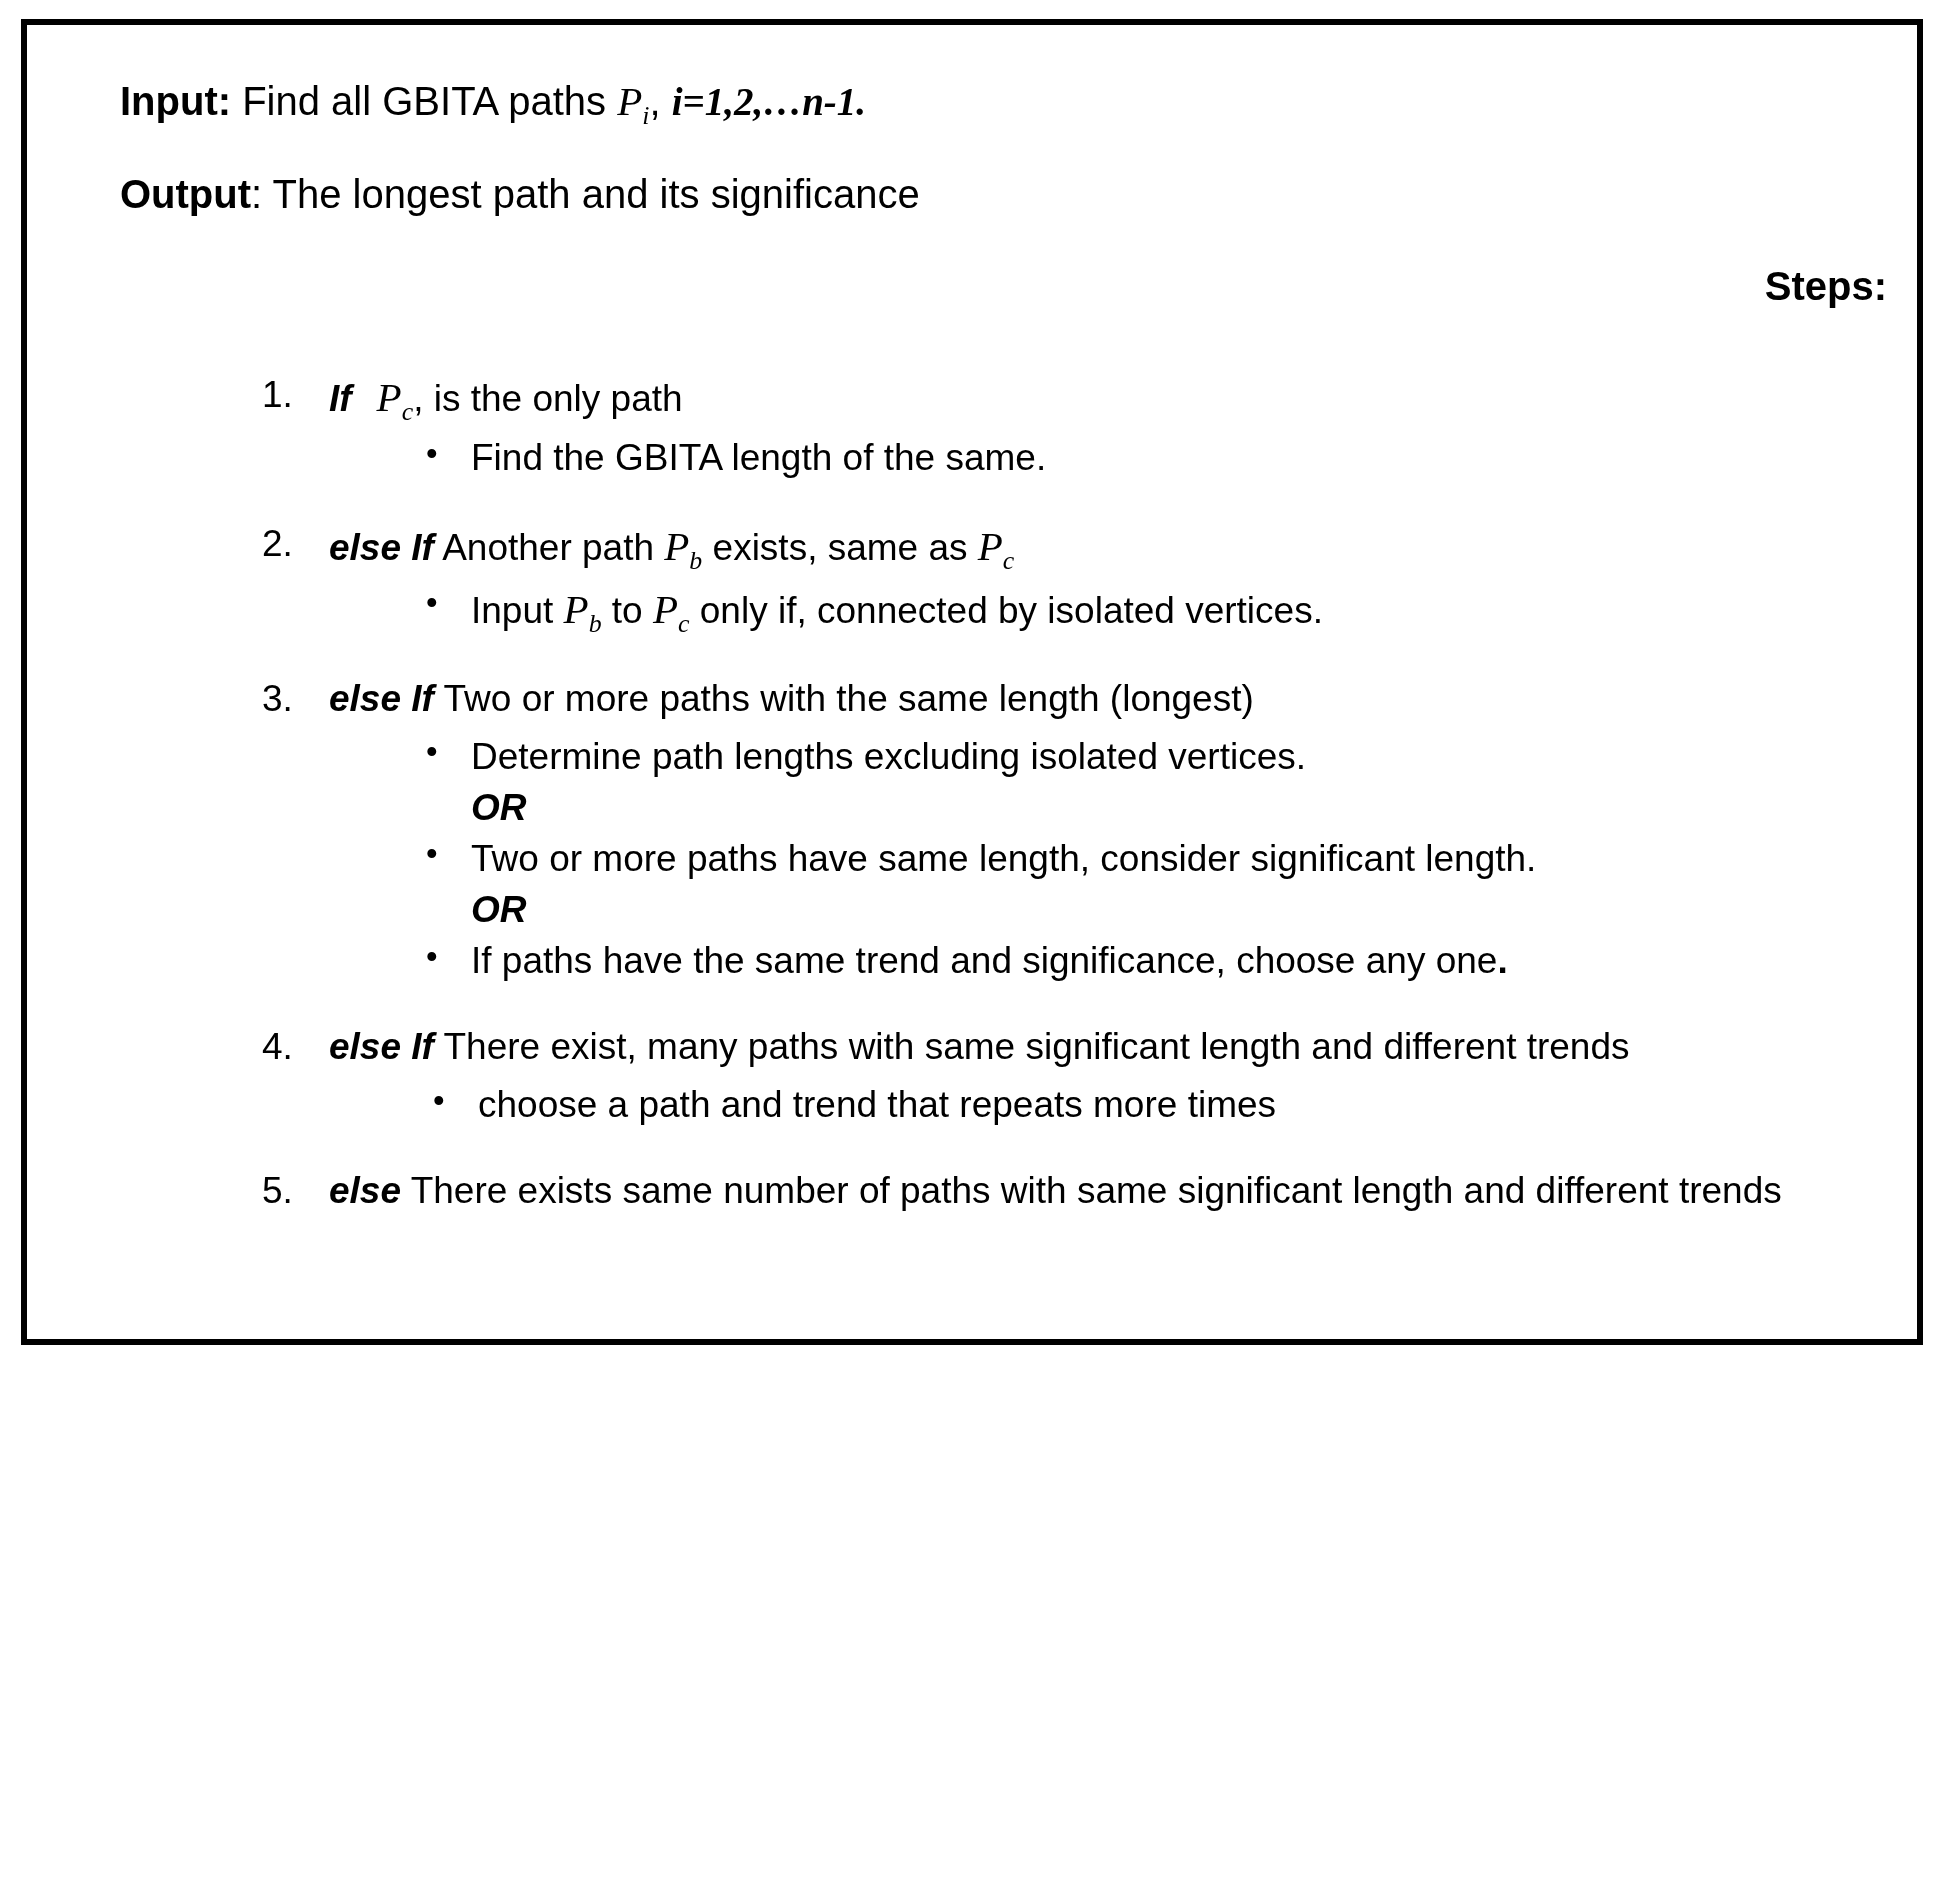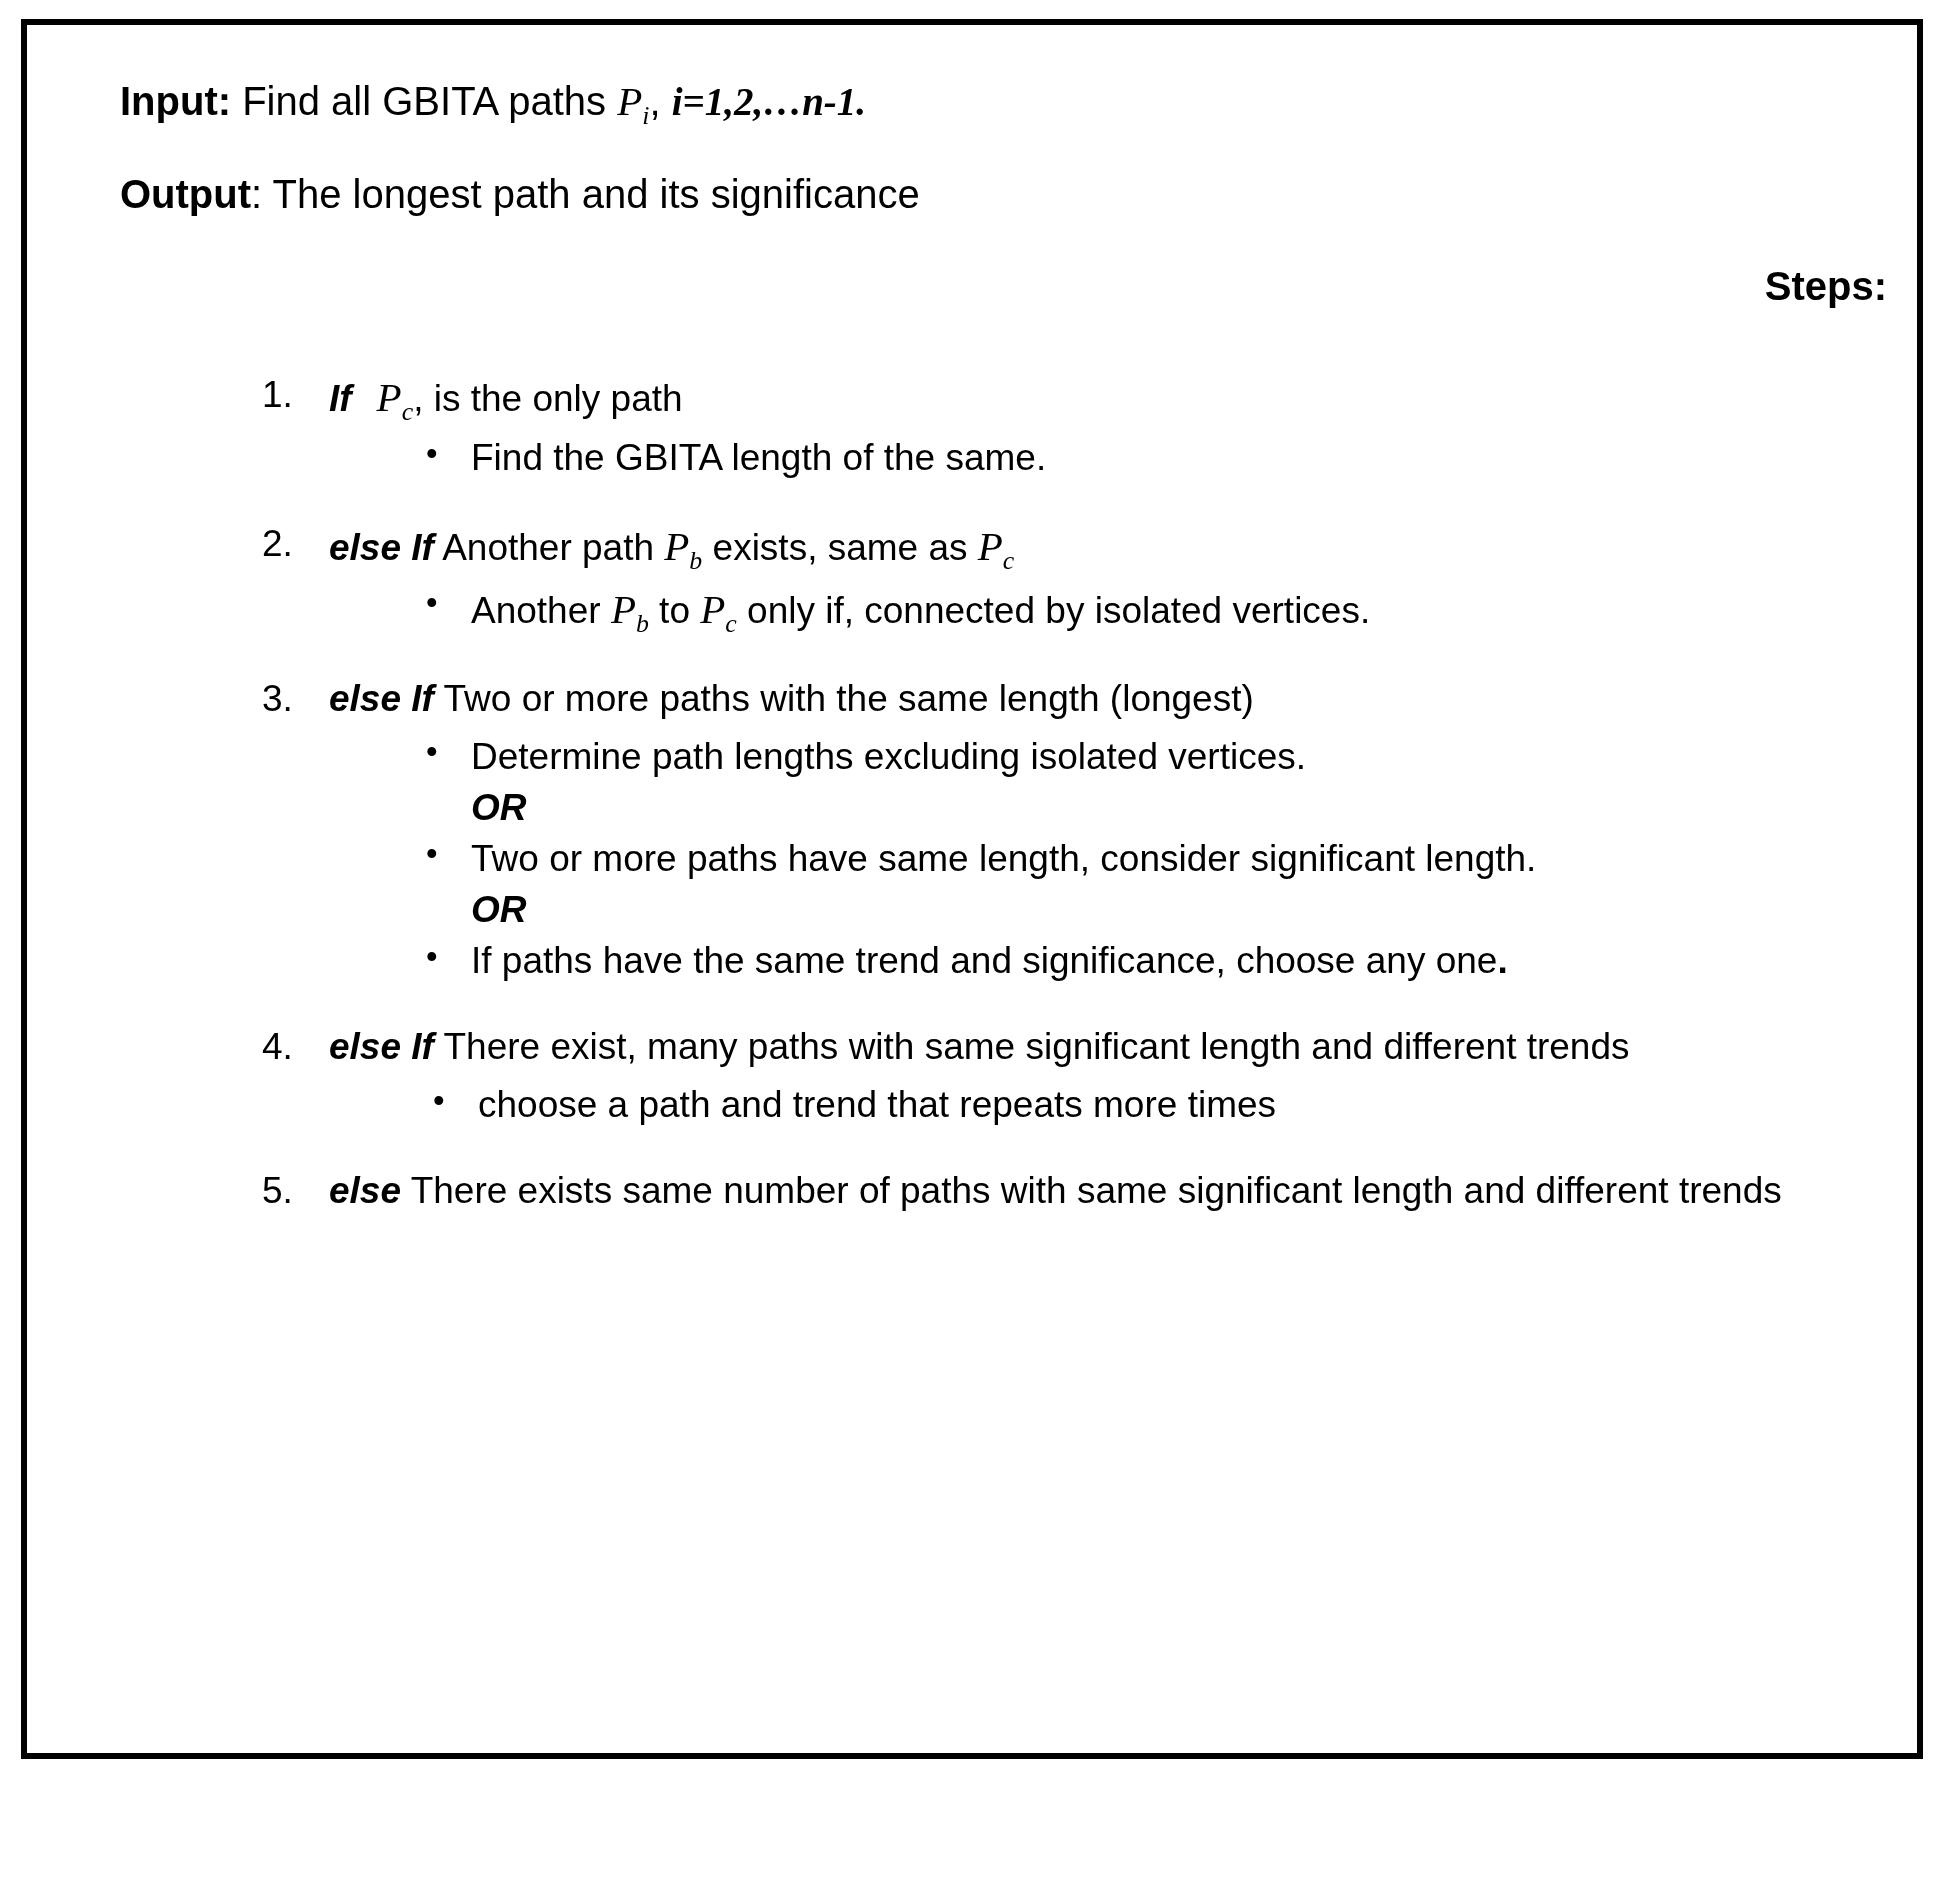--- a/index.html
+++ b/index.html
@@ -13,21 +13,21 @@
     font-family: "Liberation Sans", sans-serif;
     color: #000000;
     -webkit-font-smoothing: antialiased;
   }
 
   #algorithm-frame {
     position: absolute;
     left: 21px;
     top: 18.6px;
     width: 1902px;
-    height: 1740px;
+    height: 1326px;
     box-sizing: border-box;
     border: 6.7px solid #000000;
     background: #ffffff;
   }
 
   .inner {
     position: absolute;
     left: 0;
     top: 0;
     right: 0;
@@ -165,21 +165,21 @@
           <li class="bullet">Find the GBITA length of the same.</li>
         </ul>
       </li>
 
       <li>
         <span class="step-num">2.</span>
         <div class="step-head">
           <span class="kw">else If</span><span> Another path </span><span class="mathvar"><span>P</span><sub>b</sub></span><span> exists, same as </span><span class="mathvar"><span>P</span><sub>c</sub></span>
         </div>
         <ul class="bullets">
-          <li class="bullet"><span>Another </span><span class="mathvar"><span>P</span><sub>b</sub></span><span> to </span><span class="mathvar"><span>P</span><sub>c</sub></span><span> only if, connected by isolated vertices.</span></li>
+          <li class="bullet"><span>Input </span><span class="mathvar"><span>P</span><sub>b</sub></span><span> to </span><span class="mathvar"><span>P</span><sub>c</sub></span><span> only if, connected by isolated vertices.</span></li>
         </ul>
       </li>
 
       <li>
         <span class="step-num">3.</span>
         <div class="step-head">
           <span class="kw">else If</span><span> Two or more paths with the same length (longest)</span>
         </div>
         <ul class="bullets">
           <li class="bullet">Determine path lengths excluding isolated vertices.</li>

